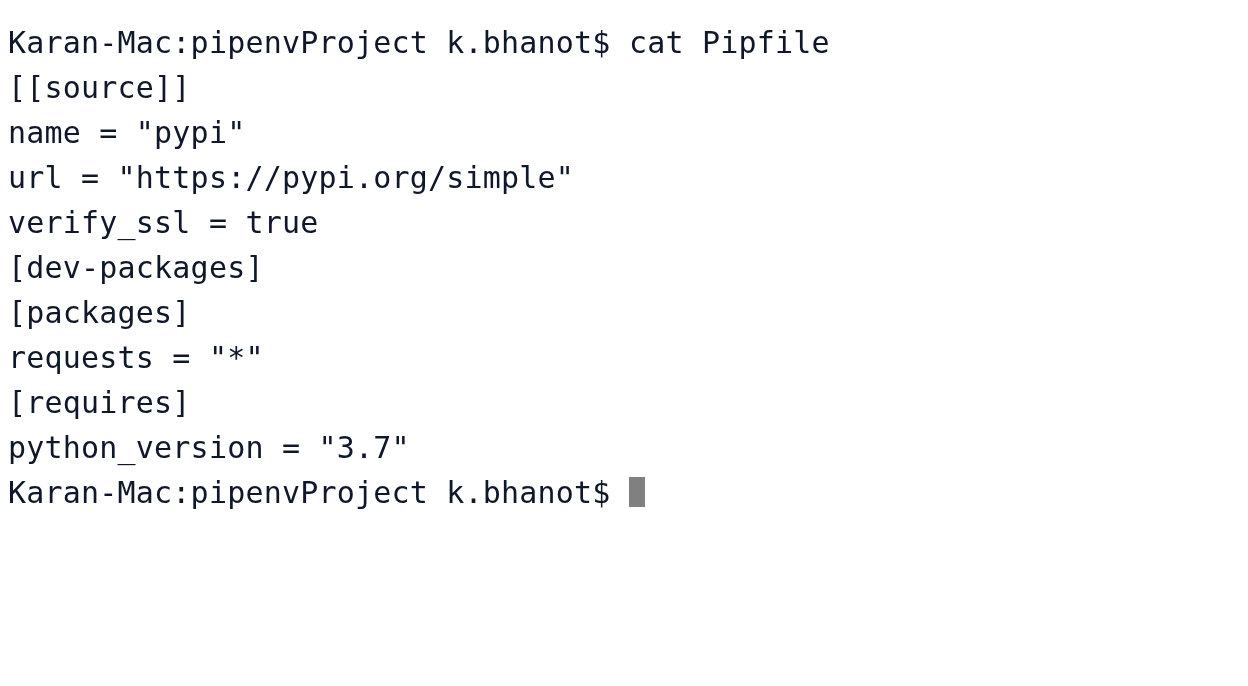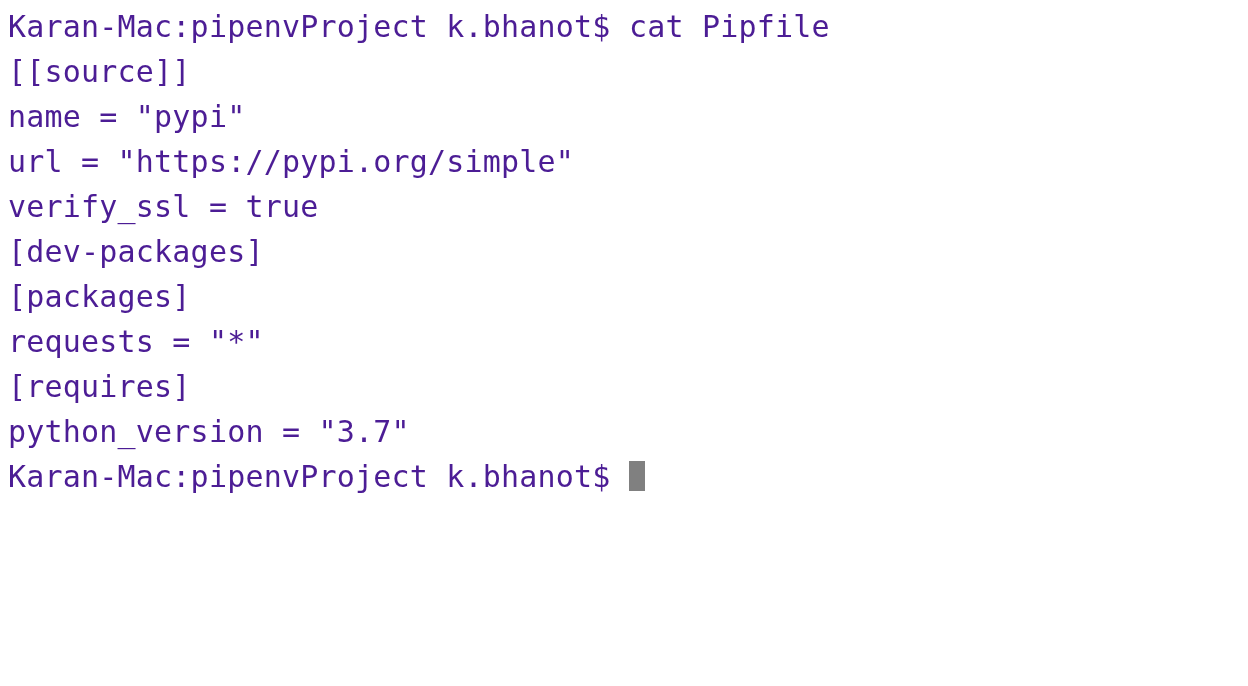--- a/index.html
+++ b/index.html
@@ -5,25 +5,25 @@
     html, body {
       margin: 0;
       padding: 0;
       background: #ffffff;
       width: 1248px;
       height: 686px;
       overflow: hidden;
     }
     pre.terminal {
       margin: 0;
-      padding: 4px 8px 8px 8px;
+      padding: 20px 8px 8px 8px;
       font-family: "Menlo", "Monaco", "Consolas", monospace;
       font-size: 30px;
       line-height: 1.5;
-      color: #4c1d95;
+      color: #0f172a;
       white-space: pre;
       letter-spacing: 0.2px;
     }
     .line { display: block; }
     .cursor {
       display: inline-block;
       width: 16px;
       height: 30px;
       background: #808080;
       vertical-align: text-bottom;

